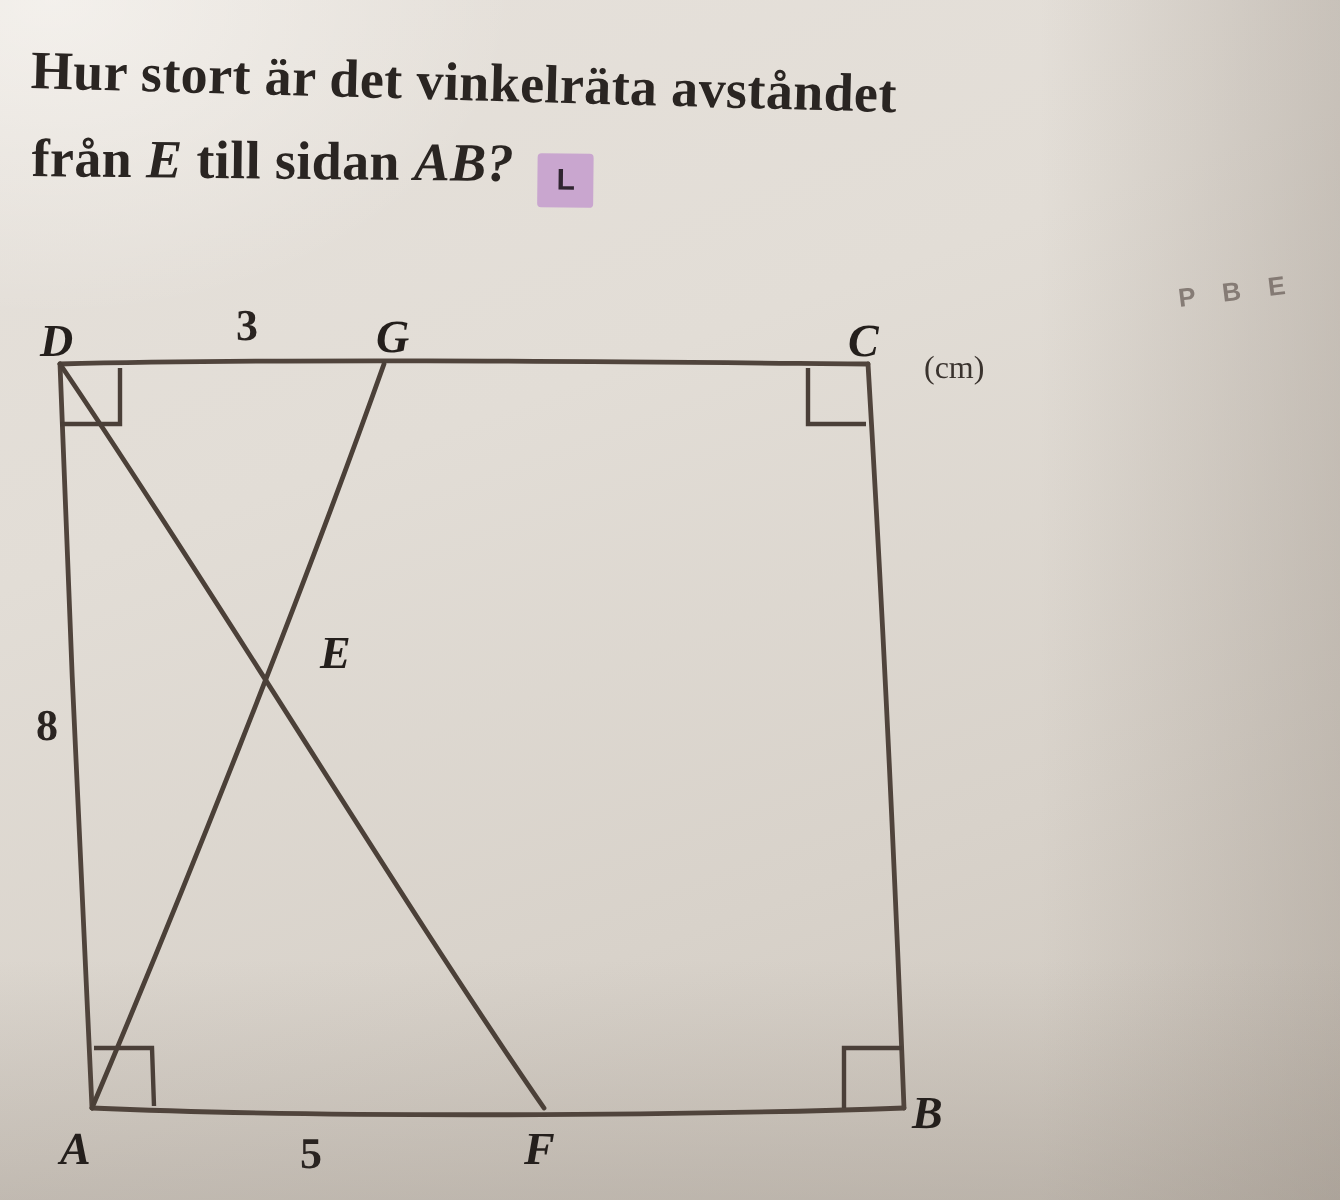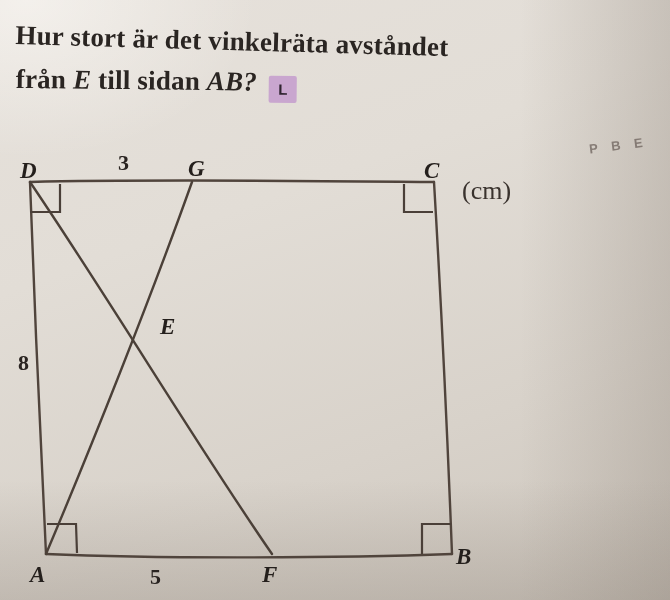--- a/index.html
+++ b/index.html
@@ -118,21 +118,21 @@
     color: #2a2421;
     font-family: "Liberation Serif", serif;
     font-size: 22px;
     font-weight: 700;
     white-space: nowrap;
   }
   .unit {
     position: absolute;
     color: #3a332e;
     font-family: "Liberation Serif", serif;
-    font-size: 26px;
+    font-size: 16px;
     white-space: nowrap;
   }
 </style>
 </head>
 <body>
 
 <div id="page">
 
   <div class="shade-topleft"></div>
   <div class="shade-right"></div>

